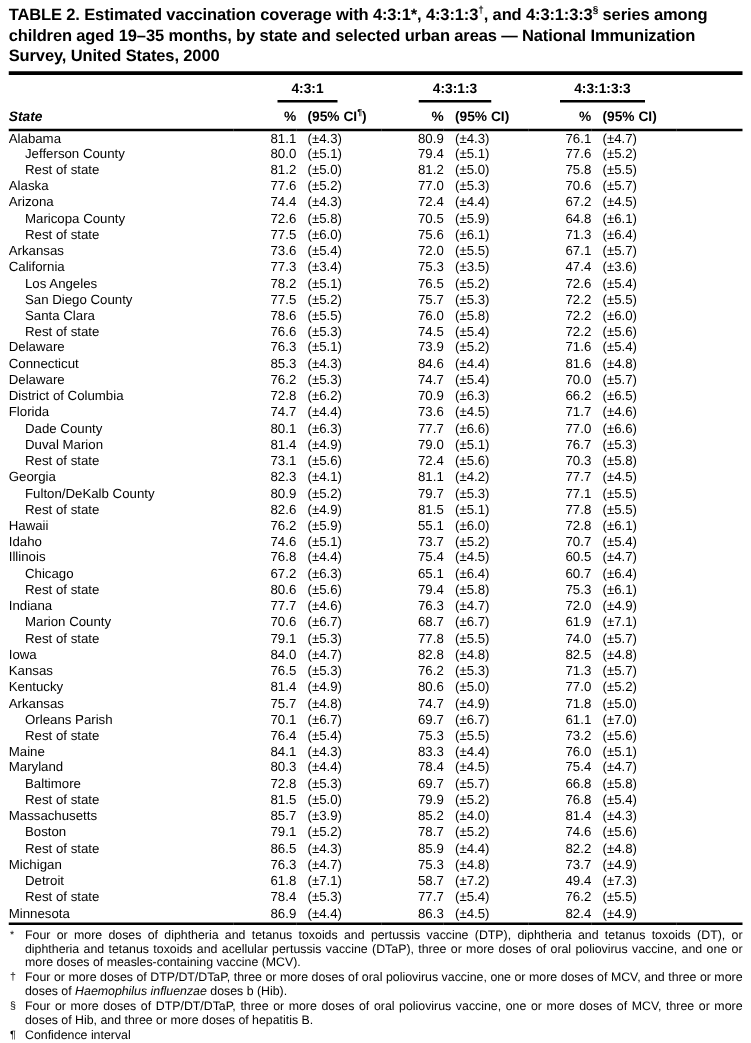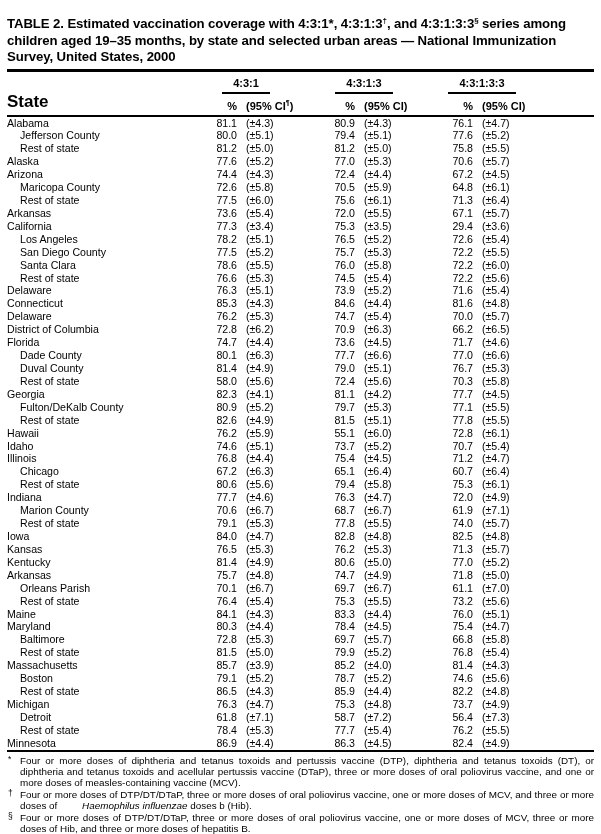--- a/index.html
+++ b/index.html
@@ -5,35 +5,35 @@
   html,body { margin:0; padding:0; background:#ffffff; }
   body {
     width:601px; height:834px; overflow:hidden;
     font-family:"Liberation Sans", sans-serif; color:#000;
     -webkit-font-smoothing:antialiased;
   }
   .page { padding:4px 7px 0 7px; }
 
   .title {
     font-weight:bold; font-size:13.2px; line-height:16.5px;
-    letter-spacing:-0.1px; width:589px;margin-top:12px;
+    letter-spacing:-0.1px; width:589px;
   }
   .title .sup { font-size:8px; vertical-align:super; line-height:0; }
 
   .rule-thick { border-top:3px solid #000; margin-top:3px; }
 
   table { border-collapse:collapse; table-layout:fixed; margin-top:0; }
   col.c-state  { width:180px; }
   col.c-pct    { width:50px; }
   col.c-ci     { width:68px; }
   col.c-spacer { width:53px; }
 
   thead th { font-weight:bold; padding:0; }
   th.state-h {
-    text-align:left; vertical-align:bottom; font-size:17px; padding-bottom:3px;
+    text-align:left; vertical-align:bottom; font-size:11px; padding-bottom:3px;font-style:italic;
   }
   tr.grouprow th { height:22px; vertical-align:bottom; }
   .group-label {
     display:inline-block; font-size:11px; line-height:13px;
     border-bottom:2px solid #000; padding:0 11px 2px 11px;
   }
   tr.subhead th { font-size:11px; height:18px; vertical-align:bottom; padding-bottom:3px; }
   th.pct-h { text-align:right; }
   th.ci-h  { text-align:left; padding-left:9px; }
   th.ci-h .sup { font-size:7px; vertical-align:super; line-height:0; }
@@ -50,21 +50,21 @@
   td.ci  { text-align:left; padding-left:9px; }
 
   .footnotes { padding-top:3px; width:587px; }
   .footnote {
     position:relative; padding-left:13px;
     font-size:9.9px; line-height:11.4px; text-align:justify;
   }
   .footnote .marker {
     position:absolute; left:1px; top:-1px; font-size:8.5px;
   }
-  .footnote .ital { font-style:italic;margin-left:22px; }
+  .footnote .ital { font-style:italic; }
 </style>
 </head>
 <body>
 
 <div class="page">
 
   <div class="title" id="table-title"><span>TABLE 2. Estimated vaccination coverage with 4:3:1*, 4:3:1:3</span><span class="sup">†</span><span>, and 4:3:1:3:3</span><span class="sup">§</span><span> series among children aged 19–35 months, by state and selected urban areas — National Immunization Survey, United States, 2000</span></div>
 
   <div class="rule-thick"></div>
 
@@ -176,21 +176,21 @@
           <td class="pct">67.1</td>
           <td class="ci">(±5.7)</td>
           <td></td>
         </tr>
         <tr>
           <td class="state">California</td>
           <td class="pct">77.3</td>
           <td class="ci">(±3.4)</td>
           <td class="pct">75.3</td>
           <td class="ci">(±3.5)</td>
-          <td class="pct">29.4</td>
+          <td class="pct">47.4</td>
           <td class="ci">(±3.6)</td>
           <td></td>
         </tr>
         <tr>
           <td class="state indent">Los Angeles</td>
           <td class="pct">78.2</td>
           <td class="ci">(±5.1)</td>
           <td class="pct">76.5</td>
           <td class="ci">(±5.2)</td>
           <td class="pct">72.6</td>
@@ -281,32 +281,32 @@
           <td class="state indent">Dade County</td>
           <td class="pct">80.1</td>
           <td class="ci">(±6.3)</td>
           <td class="pct">77.7</td>
           <td class="ci">(±6.6)</td>
           <td class="pct">77.0</td>
           <td class="ci">(±6.6)</td>
           <td></td>
         </tr>
         <tr>
-          <td class="state indent">Duval County</td>
+          <td class="state indent">Duval Marion</td>
           <td class="pct">81.4</td>
           <td class="ci">(±4.9)</td>
           <td class="pct">79.0</td>
           <td class="ci">(±5.1)</td>
           <td class="pct">76.7</td>
           <td class="ci">(±5.3)</td>
           <td></td>
         </tr>
         <tr>
           <td class="state indent">Rest of state</td>
-          <td class="pct">58.0</td>
+          <td class="pct">73.1</td>
           <td class="ci">(±5.6)</td>
           <td class="pct">72.4</td>
           <td class="ci">(±5.6)</td>
           <td class="pct">70.3</td>
           <td class="ci">(±5.8)</td>
           <td></td>
         </tr>
         <tr>
           <td class="state">Georgia</td>
           <td class="pct">82.3</td>
@@ -356,21 +356,21 @@
           <td class="pct">70.7</td>
           <td class="ci">(±5.4)</td>
           <td></td>
         </tr>
         <tr>
           <td class="state">Illinois</td>
           <td class="pct">76.8</td>
           <td class="ci">(±4.4)</td>
           <td class="pct">75.4</td>
           <td class="ci">(±4.5)</td>
-          <td class="pct">71.2</td>
+          <td class="pct">60.5</td>
           <td class="ci">(±4.7)</td>
           <td></td>
         </tr>
         <tr>
           <td class="state indent">Chicago</td>
           <td class="pct">67.2</td>
           <td class="ci">(±6.3)</td>
           <td class="pct">65.1</td>
           <td class="ci">(±6.4)</td>
           <td class="pct">60.7</td>
@@ -556,21 +556,21 @@
           <td class="pct">73.7</td>
           <td class="ci">(±4.9)</td>
           <td></td>
         </tr>
         <tr>
           <td class="state indent">Detroit</td>
           <td class="pct">61.8</td>
           <td class="ci">(±7.1)</td>
           <td class="pct">58.7</td>
           <td class="ci">(±7.2)</td>
-          <td class="pct">56.4</td>
+          <td class="pct">49.4</td>
           <td class="ci">(±7.3)</td>
           <td></td>
         </tr>
         <tr>
           <td class="state indent">Rest of state</td>
           <td class="pct">78.4</td>
           <td class="ci">(±5.3)</td>
           <td class="pct">77.7</td>
           <td class="ci">(±5.4)</td>
           <td class="pct">76.2</td>

